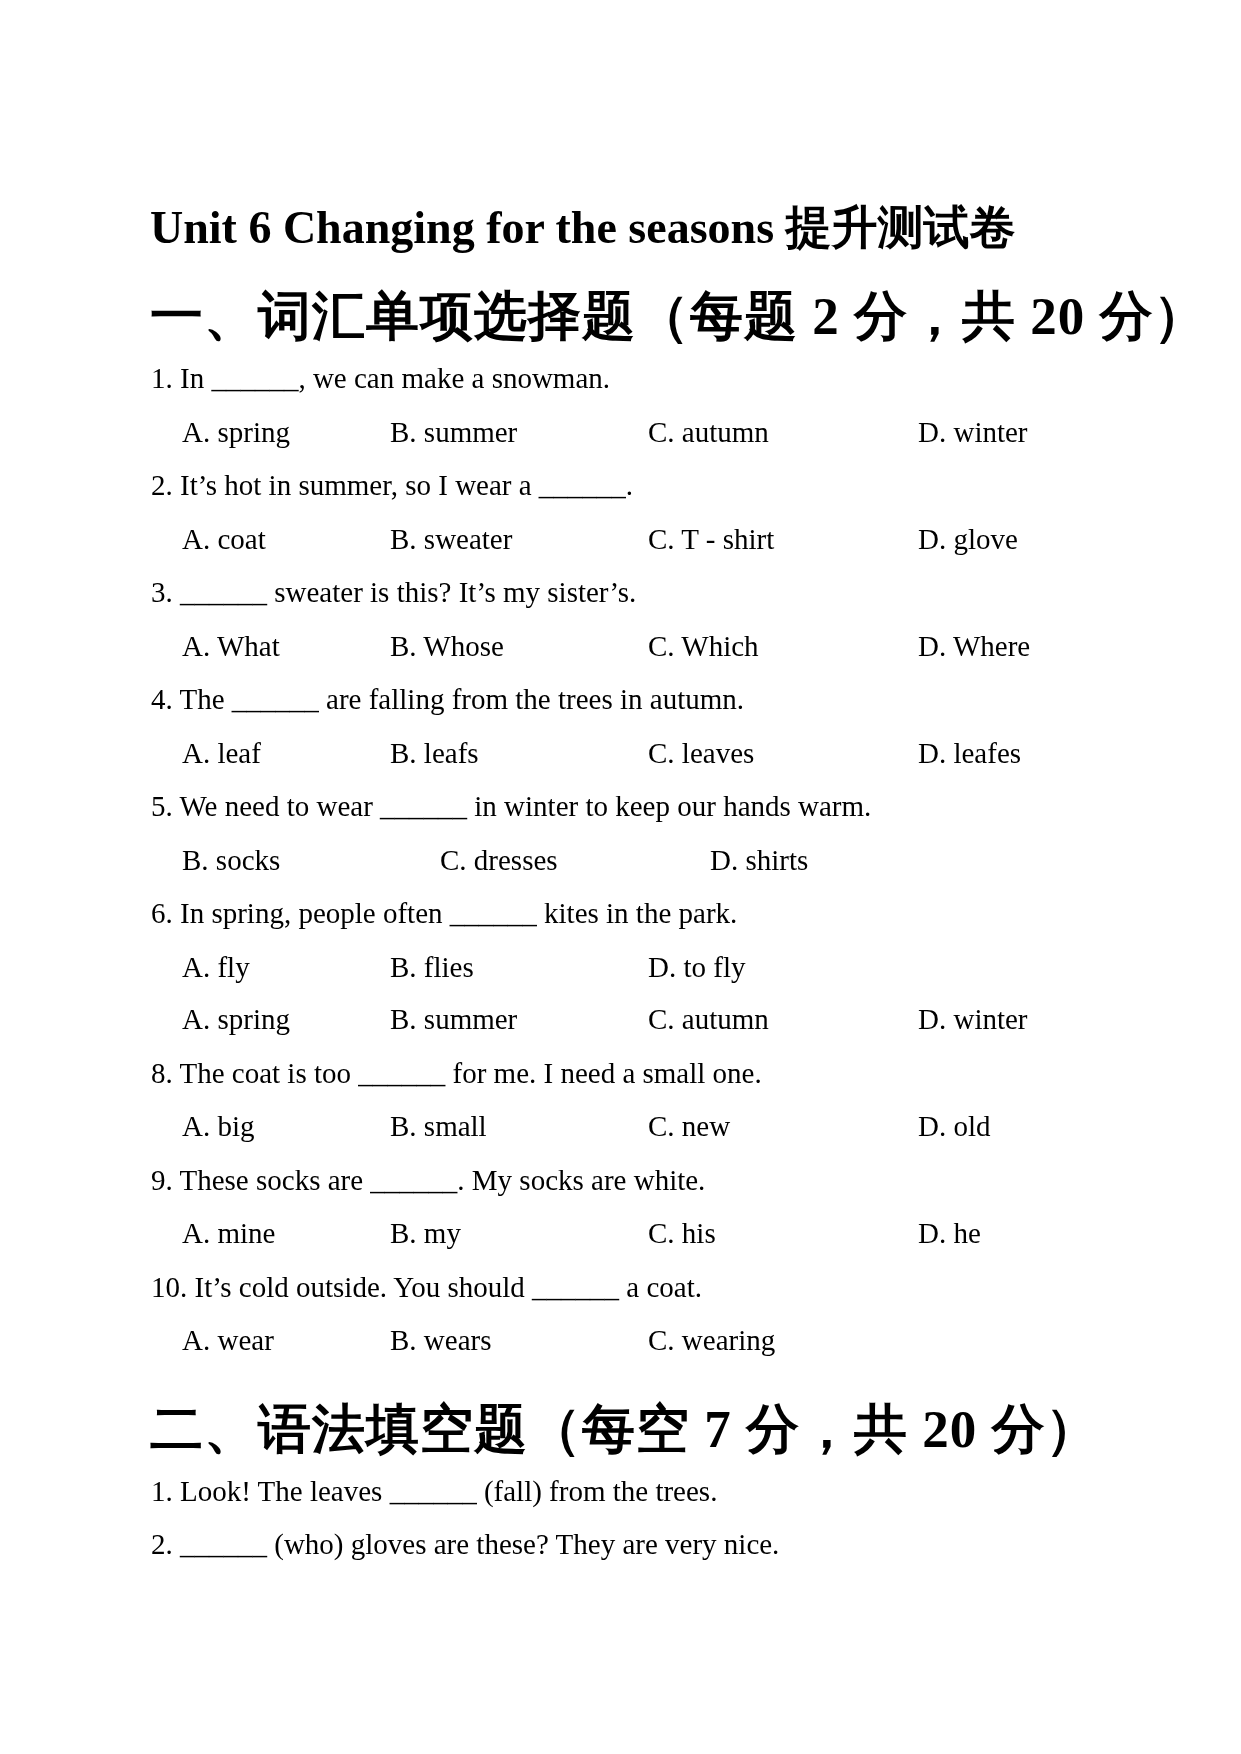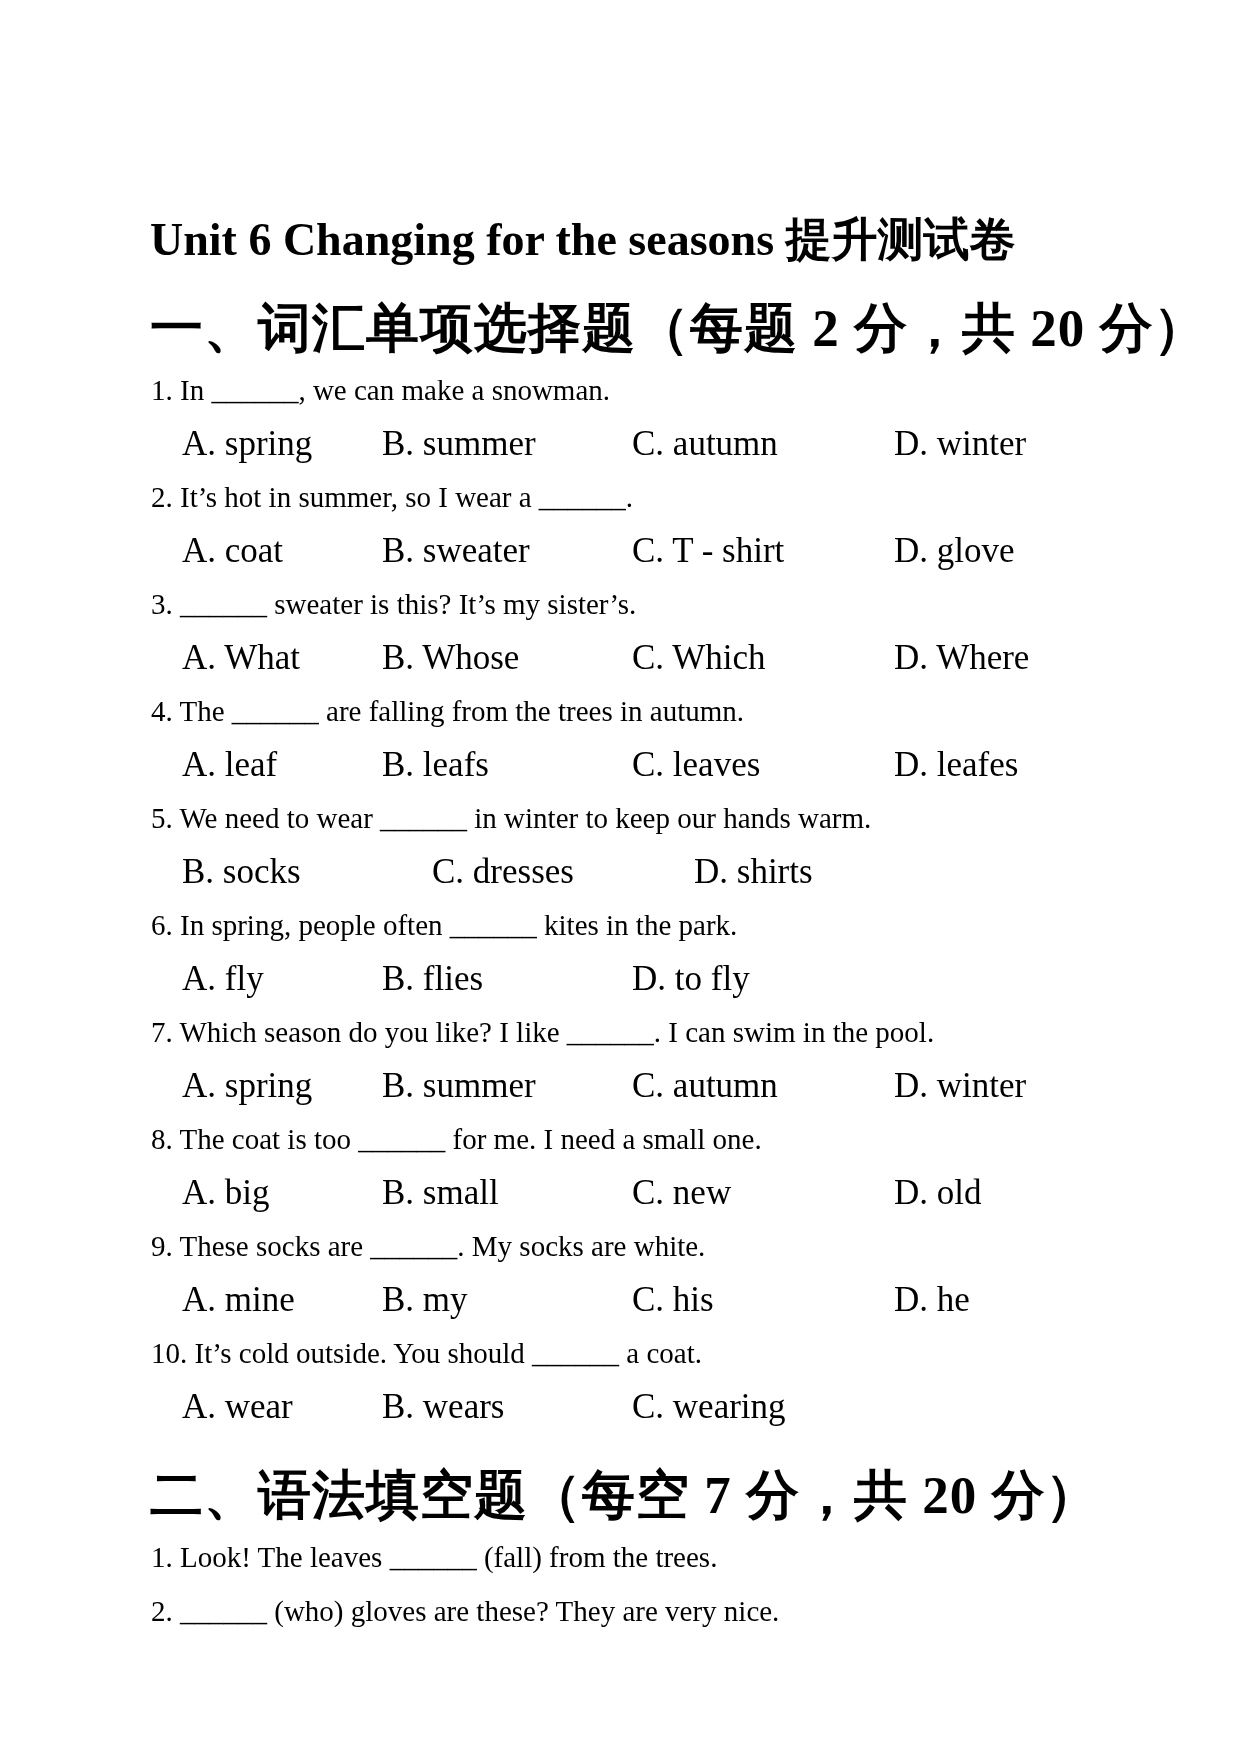--- a/index.html
+++ b/index.html
@@ -8,21 +8,21 @@
     background: #ffffff;
   }
   .page {
     position: relative;
     width: 1241px;
     height: 1754px;
     background: #ffffff;
     color: #000000;
     font-family: "Liberation Serif", "DejaVu Serif", serif;
     box-sizing: border-box;
-    padding: 12px 60px 0 150px;
+    padding: 0 60px 0 150px;
     overflow: hidden;
   }
   .title {
     margin: 0;
     padding-top: 202px;
     font-size: 46px;
     font-weight: bold;
     line-height: 52px;
     white-space: nowrap;
   }
@@ -36,22 +36,23 @@
   }
   .q {
     margin: 1px;
     font-size: 29px;
     line-height: 52.5px;
     white-space: nowrap;
   }
   .opts {
     display: flex;
     padding-left: 32px;
-    font-size: 35px;
+    font-size: 29px;
     line-height: 52.5px;
+    gap: 8px;
   }
   .opts span {
     display: block;
     white-space: nowrap;
   }
   .opts .c0 { width: 200px; flex: 0 0 200px; }
   .opts .c1 { width: 250px; flex: 0 0 250px; }
   .opts .c2 { width: 262px; flex: 0 0 262px; }
   .opts .c3 { flex: 1 1 auto; }
 </style>
@@ -96,21 +97,20 @@
           <span class="c1">B. socks</span>
           <span class="c2">C. dresses</span>
           <span class="c3">D. shirts</span>
         </div>
         <p class="q">6. In spring, people often ______ kites in the park.</p>
         <div class="opts">
           <span class="c0">A. fly</span>
           <span class="c1">B. flies</span>
           <span class="c3">D. to fly</span>
         </div>
-        <p class="q">7. Which season do you like? I like ______. I can swim in the pool.</p>
         <div class="opts">
           <span class="c0">A. spring</span>
           <span class="c1">B. summer</span>
           <span class="c2">C. autumn</span>
           <span class="c3">D. winter</span>
         </div>
         <p class="q">8. The coat is too ______ for me. I need a small one.</p>
         <div class="opts">
           <span class="c0">A. big</span>
           <span class="c1">B. small</span>

